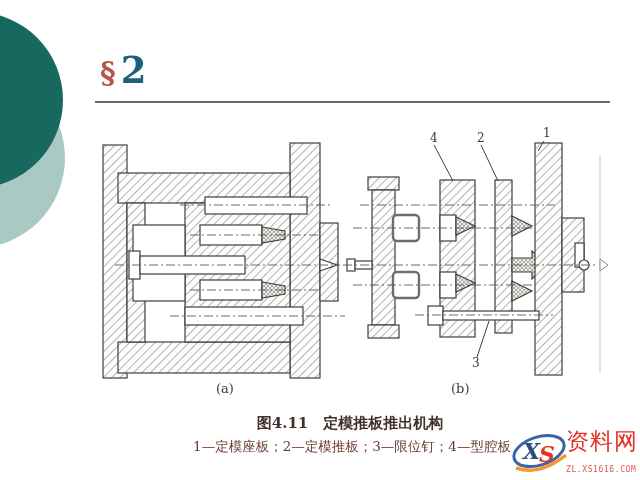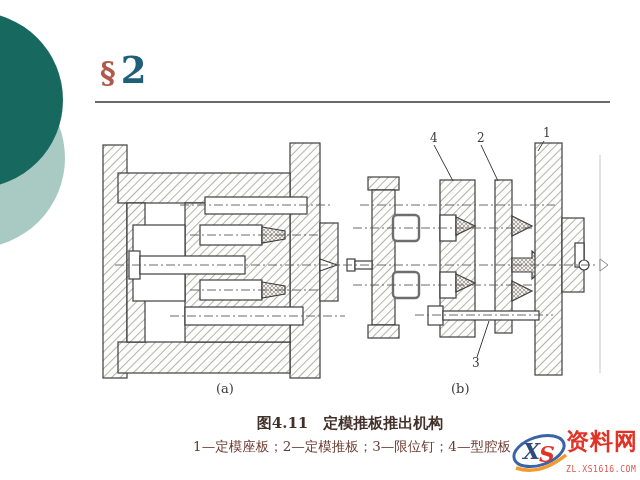--- a/index.html
+++ b/index.html
@@ -15,21 +15,21 @@
   .title-row .num{font-size:37px;color:#1e5f7a;margin-right:17px;}
   .title-row .txt{font-size:37px;color:#27796e;letter-spacing:0px;}
   .rule{position:absolute;left:95px;top:101px;width:515px;height:2px;background:#6a6a6a;}
   .figure-svg{position:absolute;left:85px;top:115px;width:560px;height:290px;}
   .cap1{position:absolute;left:150px;top:414px;width:400px;text-align:center;
         font-family:"DejaVu Serif",serif;font-weight:bold;font-size:15px;color:#42302a;}
   .cap2{position:absolute;left:142px;top:438px;width:420px;text-align:center;
         font-family:"DejaVu Serif",serif;font-weight:normal;font-size:13.5px;color:#6b3a30;}
   .watermark{position:absolute;right:2px;bottom:4px;display:flex;align-items:center;}
   .wm-text{display:flex;flex-direction:column;align-items:flex-start;margin-left:-6px;}
-  .wm-name{font-size:23px;font-weight:bold;color:#e23226;line-height:23px;
+  .wm-name{font-size:23px;font-weight:normal;color:#e23226;line-height:23px;
            font-family:"DejaVu Sans",sans-serif;letter-spacing:1px;}
   .wm-url{font-size:8px;color:#e0544a;letter-spacing:0.6px;margin-top:12px;
           font-family:"DejaVu Sans Mono",monospace;}
   svg text.fig{font-family:"DejaVu Serif",serif;fill:#3a3a3a;}
 </style>
 </head>
 <body>
 
 <div class="slide">
 

